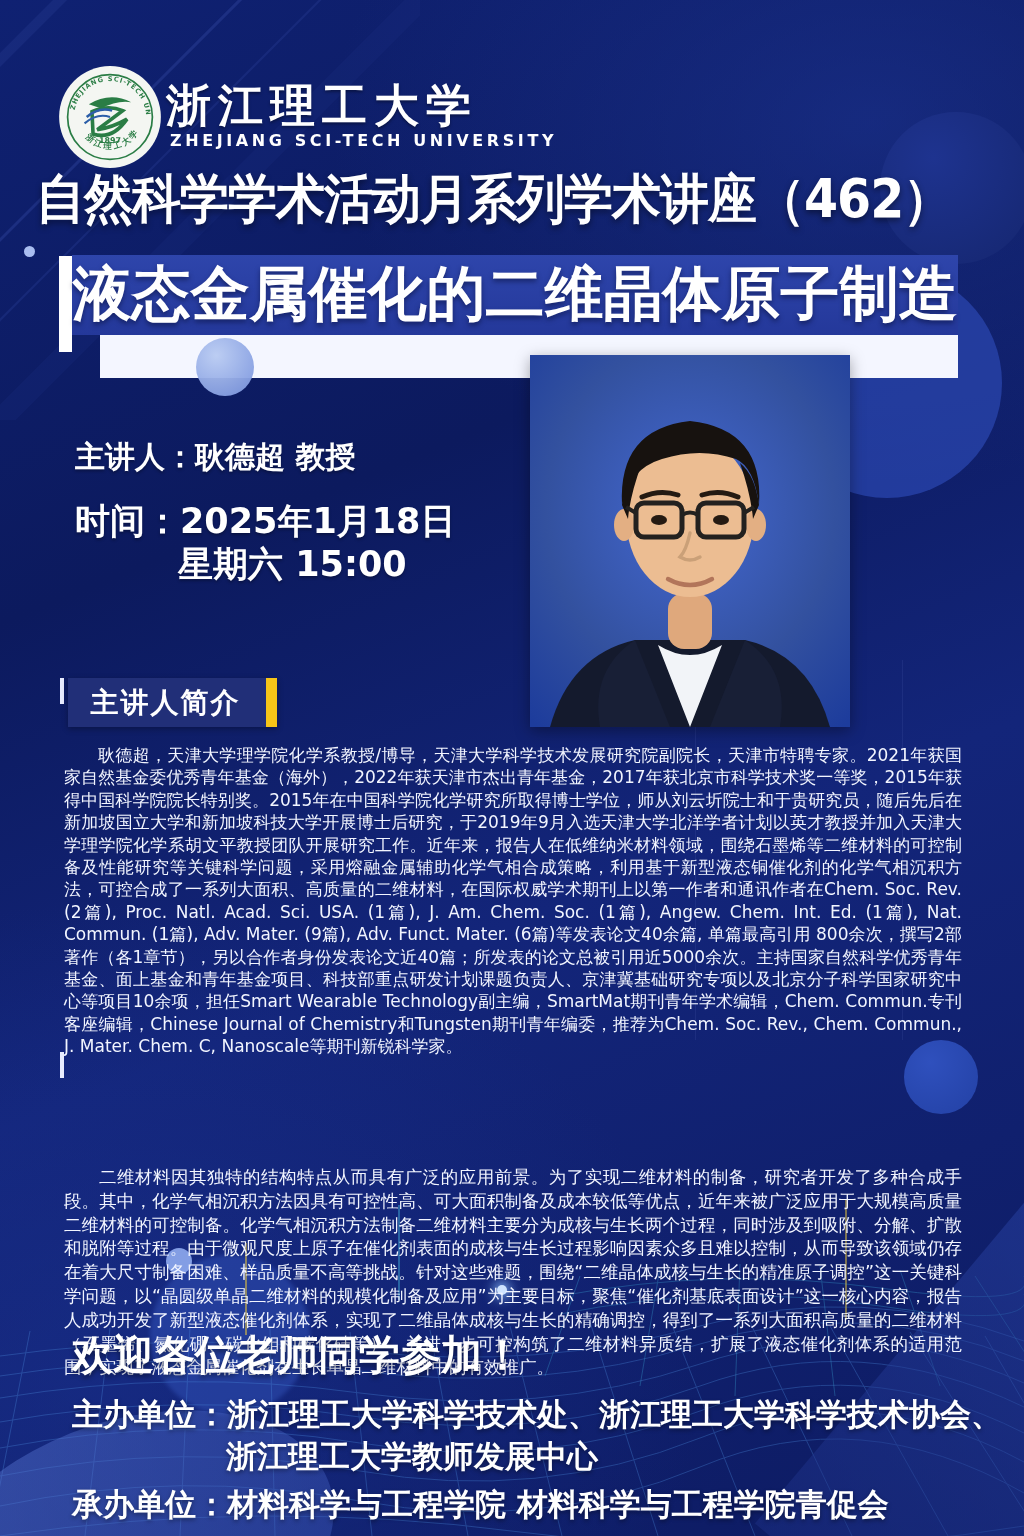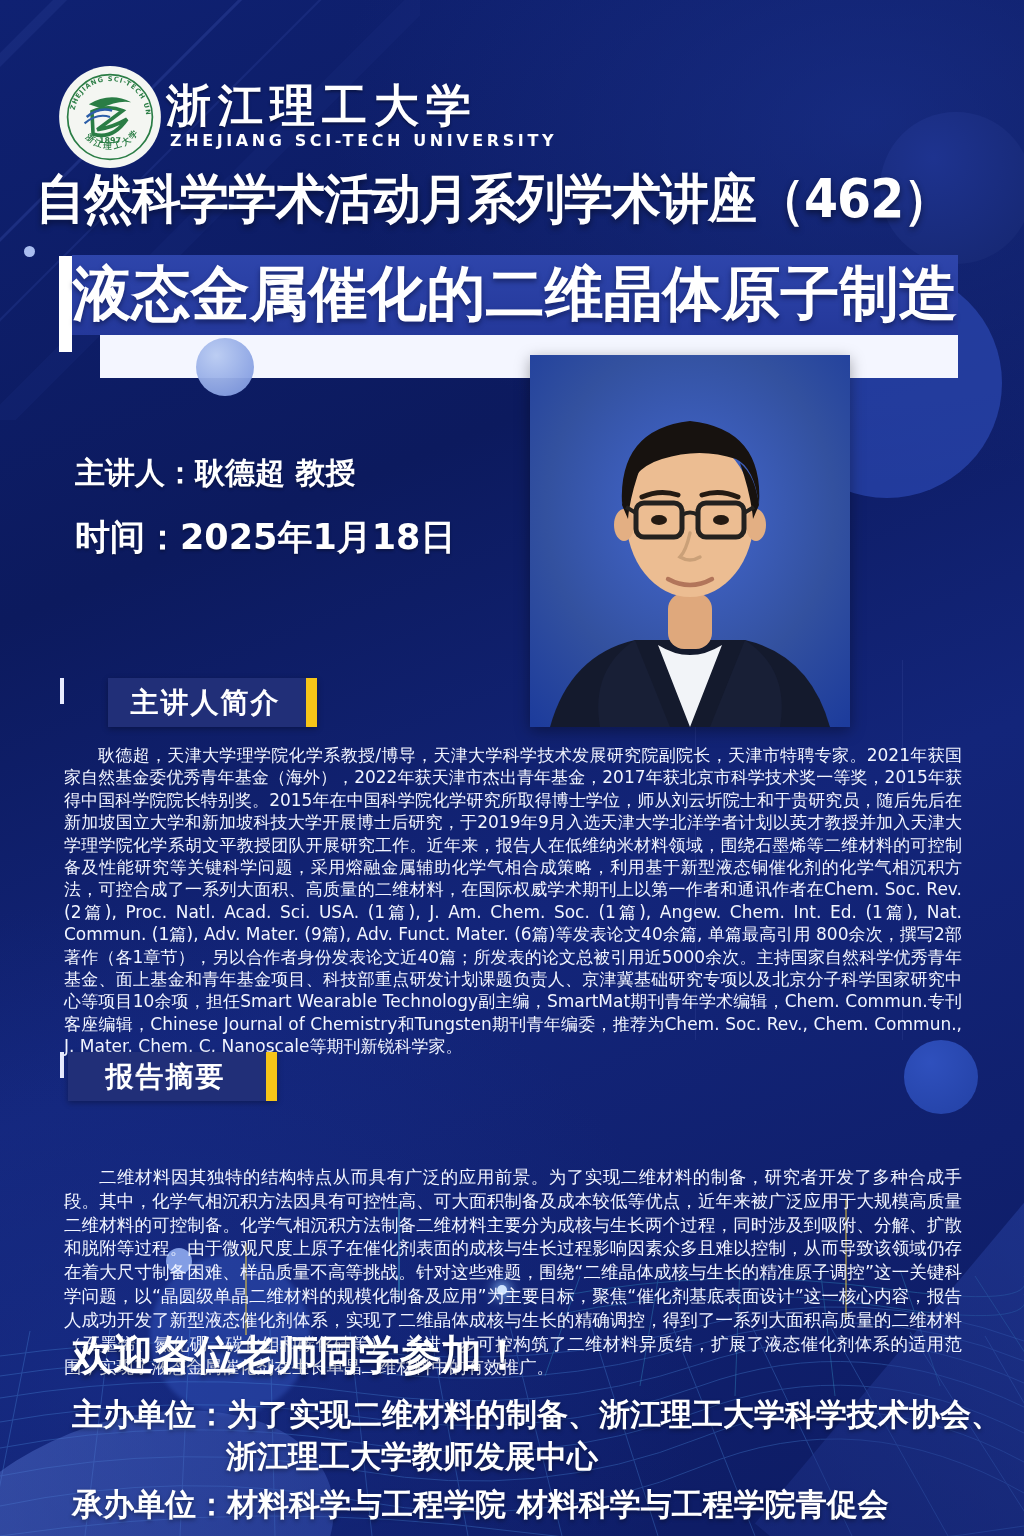--- a/index.html
+++ b/index.html
@@ -31,33 +31,33 @@
   #banner{left:72px;top:255px;width:886px;height:80px;z-index:2;
       background:linear-gradient(180deg,#2e45ab,#24389a);
       display:flex;align-items:center;justify-content:center;}
   #lecture-title{font-size:59px;font-weight:900;white-space:nowrap;letter-spacing:0px;
       text-shadow:0 3px 5px rgba(5,12,50,.5);}
 
   
   #photo{left:530px;top:355px;width:320px;height:372px;z-index:3;box-shadow:0 4px 14px rgba(0,0,0,.35);}
 
   
-  .info-line{font-weight:bold;text-shadow:0 2px 3px rgba(0,0,0,.3);white-space:nowrap;margin-top:16px;}
+  .info-line{font-weight:bold;text-shadow:0 2px 3px rgba(0,0,0,.3);white-space:nowrap;}
   #speaker-line{left:75px;top:437px;font-size:30px;}
   #time-line1{left:75px;top:498px;font-size:35px;}
   #time-line2{left:178px;top:541px;font-size:35px;}
   #venue-line{left:75px;top:611px;font-size:34px;}
 
   
   .section-box{width:209px;height:49px;background:#212f78;z-index:2;
       display:flex;align-items:center;justify-content:center;box-shadow:0 2px 6px rgba(0,0,0,.3);}
   .section-box .bar{position:absolute;right:0;top:0;width:11px;height:100%;background:#f7c518;}
   .section-title{font-size:28px;font-weight:bold;letter-spacing:2px;padding-right:14px;}
   .tick{position:absolute;width:4px;height:26px;background:#e8ecff;z-index:2;}
-  #bio-box{left:68px;top:678px;margin-left:40px;}
+  #bio-box{left:68px;top:678px;}
   #bio-tick{left:60px;top:678px;}
   #abs-box{left:68px;top:1052px;}
   #abs-tick{left:60px;top:1052px;}
 
   
   .para{width:898px;font-size:17px;line-height:22.4px;text-align:justify;text-indent:2em;
         color:#f2f5ff;z-index:2;}
   #bio-text{left:64px;top:744px;}
   #abs-text{left:64px;top:1166px;font-size:17.5px;line-height:23.8px;}
 
@@ -203,38 +203,37 @@
     <path d="M160,178 Q156,196 150,202 Q160,208 170,202" stroke="#caa078" stroke-width="3.4" fill="none" stroke-linecap="round"></path>
     <path d="M138,224 Q160,236 182,224" stroke="#b2755a" stroke-width="4.4" fill="none" stroke-linecap="round"></path>
   </svg>
 
   <div id="speaker-line" class="abs info-line">
     <span>主讲人：</span><span>耿德超 教授</span>
   </div>
   <div id="time-line1" class="abs info-line">
     <span>时间：</span><span>2025年1月18日</span>
   </div>
+  <div id="time-line2" class="abs info-line">
+    <span>星期六 15:00</span>
+  </div>
 
   <div id="bio-tick" class="tick"></div>
   <div id="bio-box" class="abs section-box">
     <span class="section-title">主讲人简介</span>
     <span class="bar"></span>
   </div>
   <div id="bio-text" class="abs para">耿德超，天津大学理学院化学系教授/博导，天津大学科学技术发展研究院副院长，天津市特聘专家。2021年获国家自然基金委优秀青年基金（海外），2022年获天津市杰出青年基金，2017年获北京市科学技术奖一等奖，2015年获得中国科学院院长特别奖。2015年在中国科学院化学研究所取得博士学位，师从刘云圻院士和于贵研究员，随后先后在新加坡国立大学和新加坡科技大学开展博士后研究，于2019年9月入选天津大学北洋学者计划以英才教授并加入天津大学理学院化学系胡文平教授团队开展研究工作。近年来，报告人在低维纳米材料领域，围绕石墨烯等二维材料的可控制备及性能研究等关键科学问题，采用熔融金属辅助化学气相合成策略，利用基于新型液态铜催化剂的化学气相沉积方法，可控合成了一系列大面积、高质量的二维材料，在国际权威学术期刊上以第一作者和通讯作者在Chem. Soc. Rev. (2篇), Proc. Natl. Acad. Sci. USA. (1篇), J. Am. Chem. Soc. (1篇), Angew. Chem. Int. Ed. (1篇), Nat. Commun. (1篇), Adv. Mater. (9篇), Adv. Funct. Mater. (6篇)等发表论文40余篇, 单篇最高引用 800余次，撰写2部著作（各1章节），另以合作者身份发表论文近40篇；所发表的论文总被引用近5000余次。主持国家自然科学优秀青年基金、面上基金和青年基金项目、科技部重点研发计划课题负责人、京津冀基础研究专项以及北京分子科学国家研究中心等项目10余项，担任Smart Wearable Technology副主编，SmartMat期刊青年学术编辑，Chem. Commun.专刊客座编辑，Chinese Journal of Chemistry和Tungsten期刊青年编委，推荐为Chem. Soc. Rev., Chem. Commun., J. Mater. Chem. C, Nanoscale等期刊新锐科学家。</div>
 
   <div id="abs-tick" class="tick"></div>
-  <div id="abs-box" class="abs section-box">
-    <span class="section-title">报告摘要</span>
-    <span class="bar"></span>
-  </div>
   <div id="abs-text" class="abs para">二维材料因其独特的结构特点从而具有广泛的应用前景。为了实现二维材料的制备，研究者开发了多种合成手段。其中，化学气相沉积方法因具有可控性高、可大面积制备及成本较低等优点，近年来被广泛应用于大规模高质量二维材料的可控制备。化学气相沉积方法制备二维材料主要分为成核与生长两个过程，同时涉及到吸附、分解、扩散和脱附等过程。由于微观尺度上原子在催化剂表面的成核与生长过程影响因素众多且难以控制，从而导致该领域仍存在着大尺寸制备困难、样品质量不高等挑战。针对这些难题，围绕“二维晶体成核与生长的精准原子调控”这一关键科学问题，以“晶圆级单晶二维材料的规模化制备及应用”为主要目标，聚焦“催化剂基底表面设计”这一核心内容，报告人成功开发了新型液态催化剂体系，实现了二维晶体成核与生长的精确调控，得到了一系列大面积高质量的二维材料（石墨烯、氮化硼、碳化钼和碳化硅等），并进一步可控构筑了二维材料异质结，扩展了液态催化剂体系的适用范围，实现了液态金属催化剂在生长单晶二维材料中的有效推广。</div>
 
   <div id="welcome" class="abs">欢迎各位老师同学参加！</div>
   <div id="host-line1" class="abs footer-line">
-    <span>主办单位：</span><span>为了实现二维材料的制备、浙江理工大学科学技术协会、</span>
+    <span>主办单位：</span><span>浙江理工大学科学技术处、浙江理工大学科学技术协会、</span>
   </div>
   <div id="host-line2" class="abs footer-line">
     <span>浙江理工大学教师发展中心</span>
   </div>
   <div id="org-line" class="abs footer-line">
     <span>承办单位：</span><span>材料科学与工程学院 材料科学与工程学院青促会</span>
   </div>
 
 </div>
 

